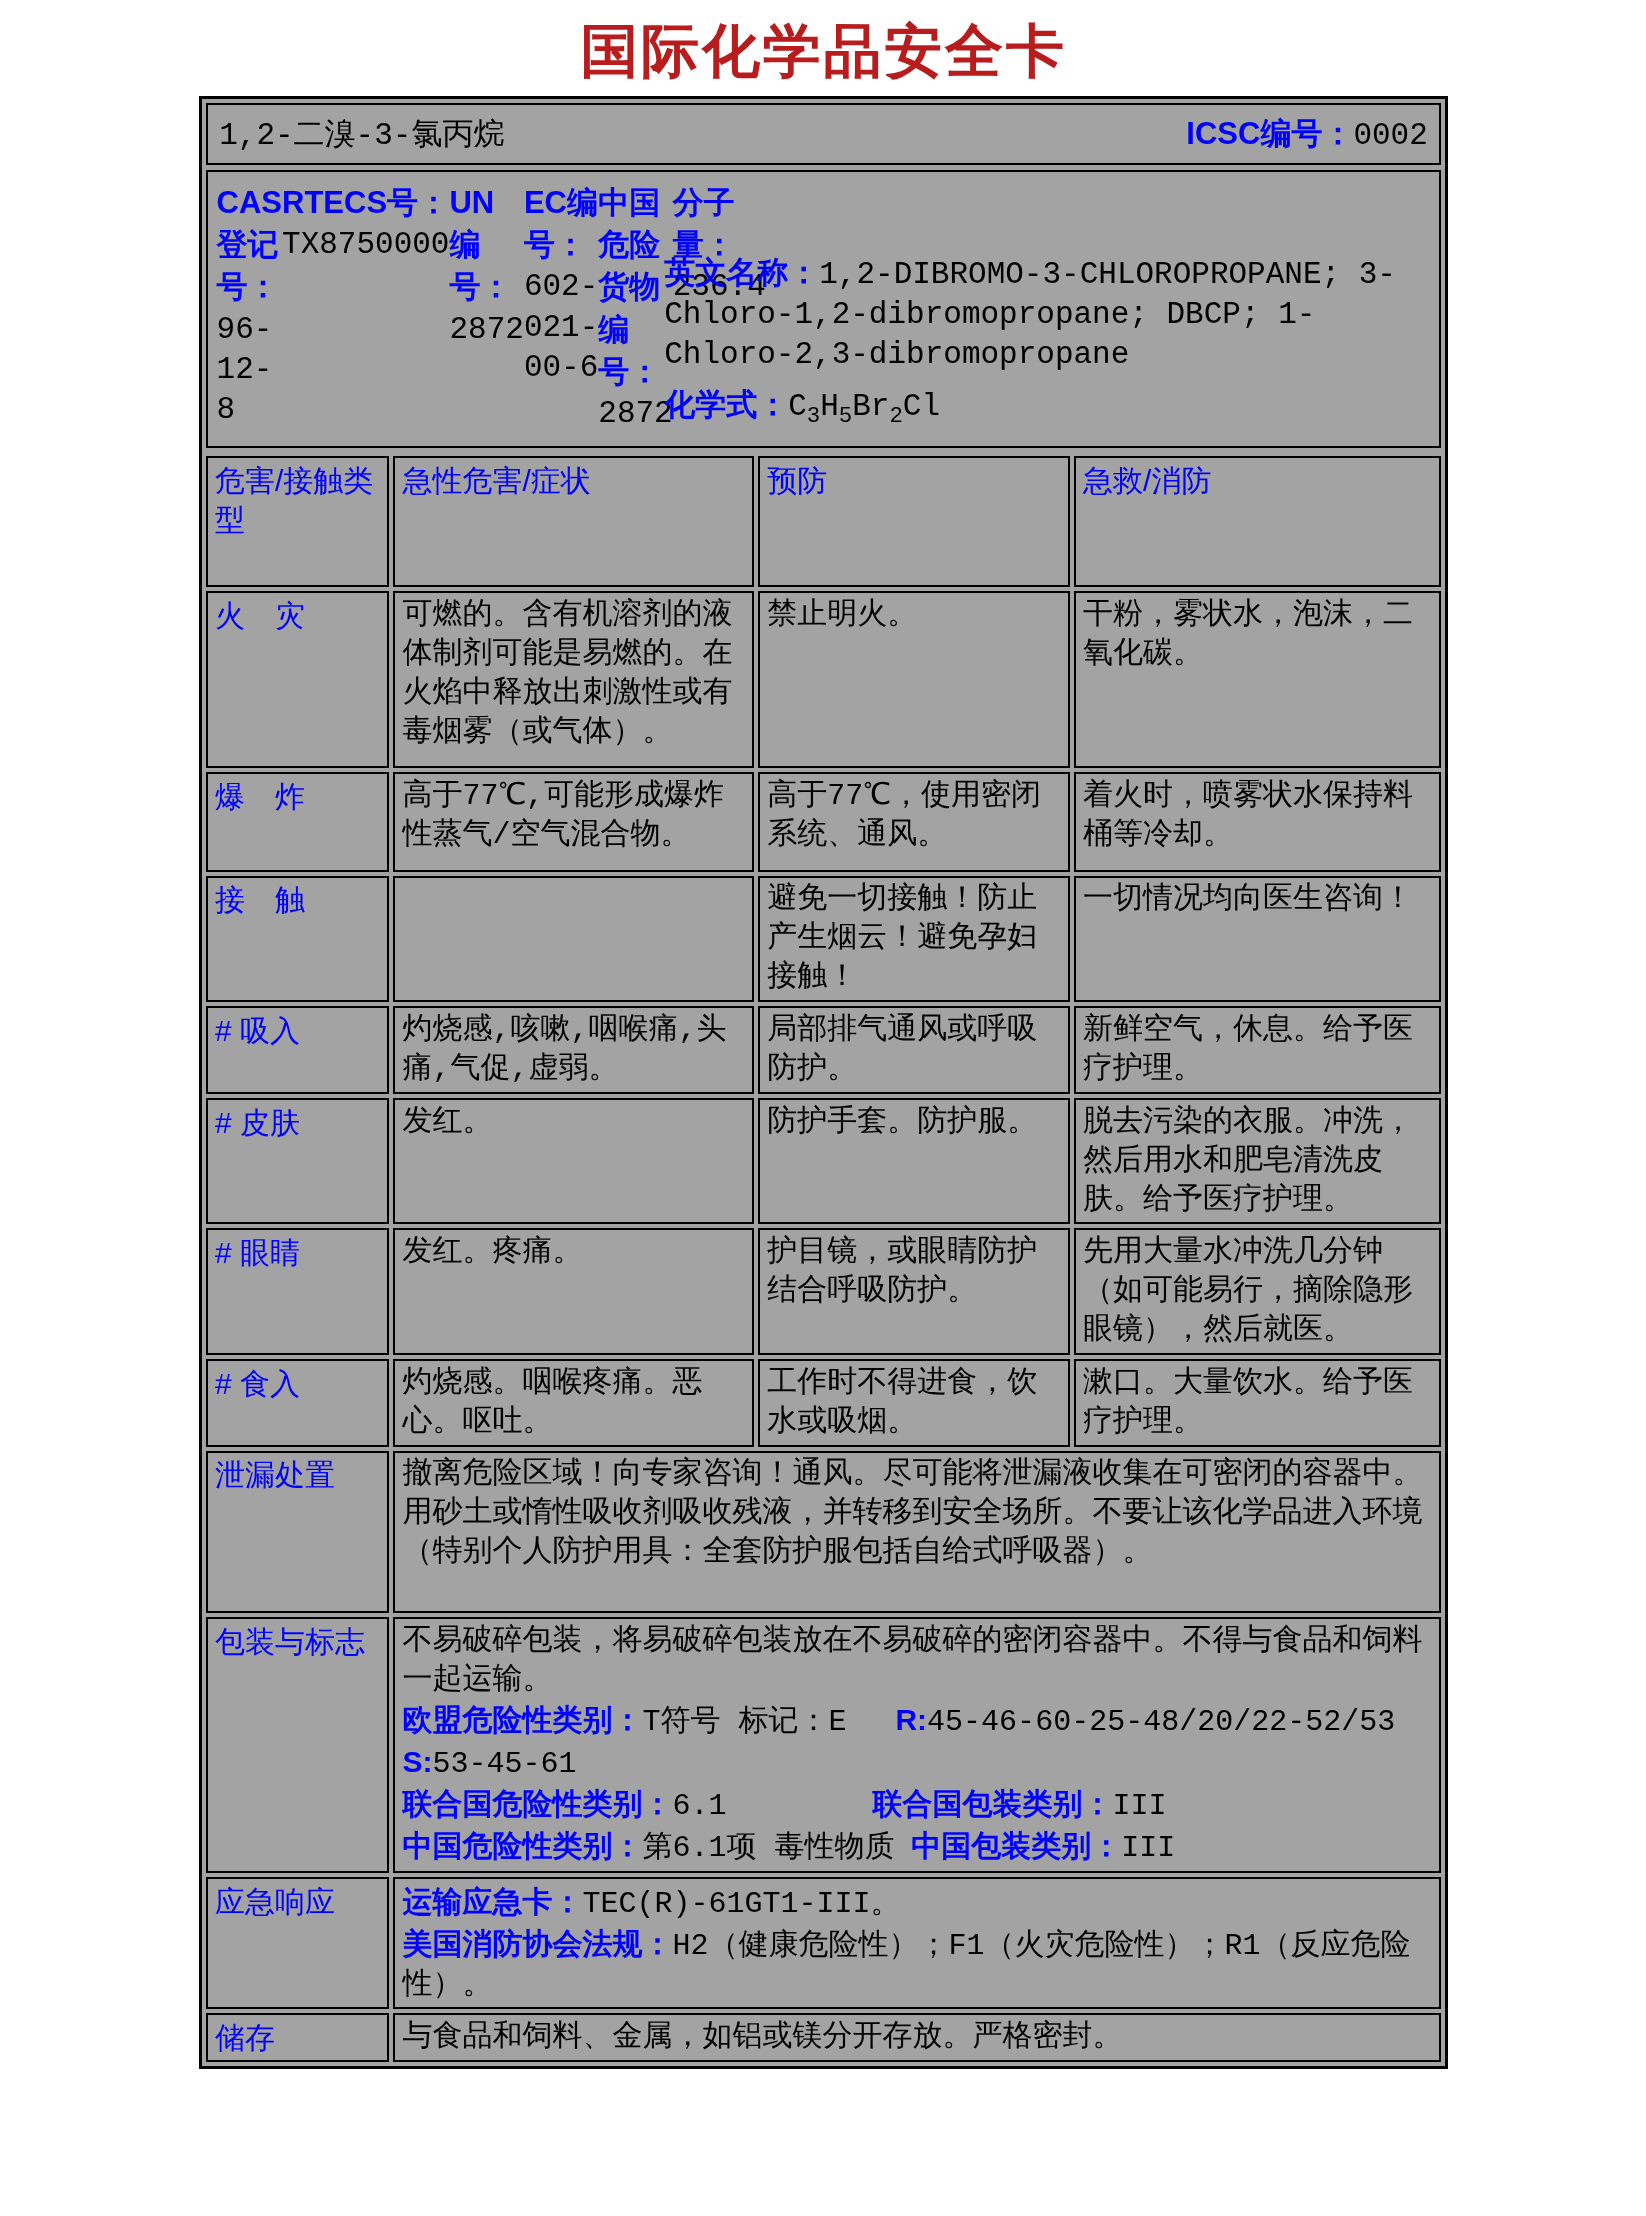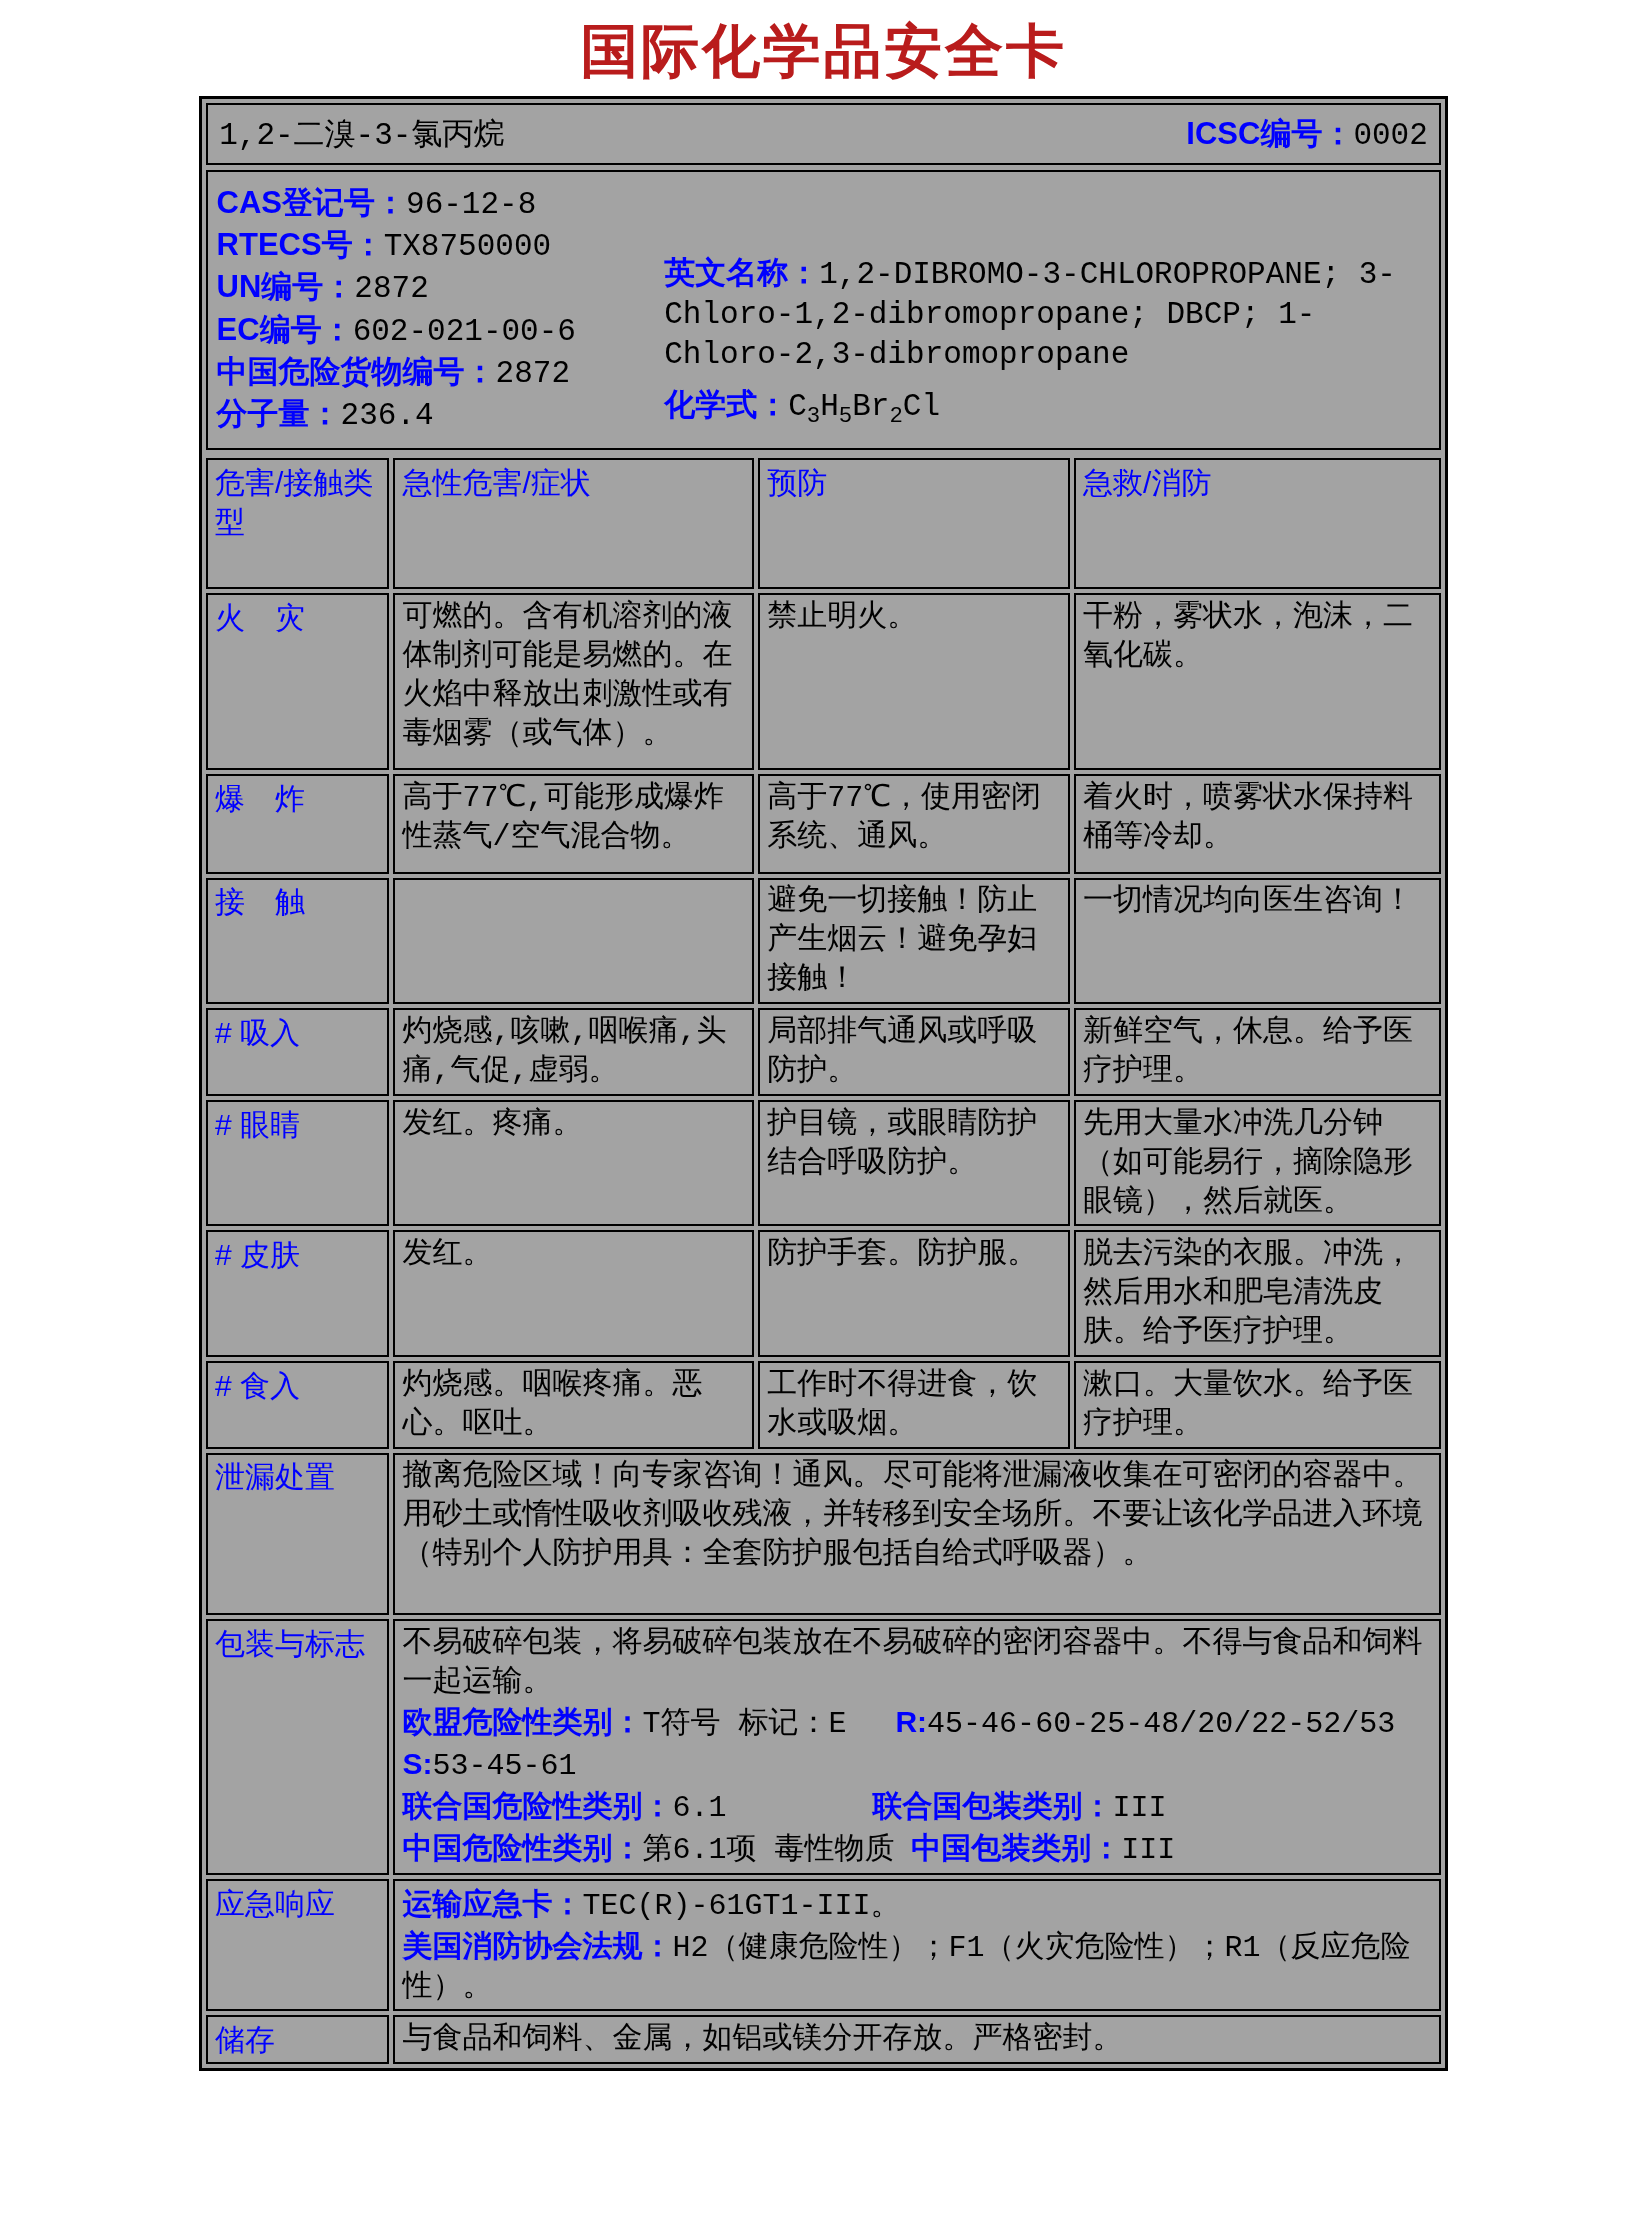--- a/index.html
+++ b/index.html
@@ -52,21 +52,21 @@
   .idblock {
     display: flex;
     padding: 9.7px 2.8px 9.7px 2.8px;
     min-height: 250px;
     font-size: 31px;
     line-height: 1.3;
   }
   .id-left {
     width: 37%;
     display: flex;
-    flex-direction: column;
+    flex-direction: row;
     justify-content: space-between;
     padding: 1.4px 0 1.4px 5.6px;
     box-sizing: border-box;
   }
   .id-right {
     width: 63%;
     padding: 1.4px 7px 1.4px 0;
     box-sizing: border-box;
   }
   .id-right p { margin: 0; word-break: break-word; }
@@ -183,30 +183,30 @@
       <td>避免一切接触！防止产生烟云！避免孕妇接触！</td>
       <td>一切情况均向医生咨询！</td>
     </tr>
     <tr>
       <td class="rowtype" style="height:75px"># 吸入</td>
       <td>灼烧感,咳嗽,咽喉痛,头痛,气促,虚弱。</td>
       <td>局部排气通风或呼吸防护。</td>
       <td>新鲜空气，休息。给予医疗护理。</td>
     </tr>
     <tr>
+      <td class="rowtype" style="height:115px"># 皮肤</td>
+      <td>发红。</td>
+      <td>防护手套。防护服。</td>
+      <td>脱去污染的衣服。冲洗，然后用水和肥皂清洗皮肤。给予医疗护理。</td>
+    </tr>
+    <tr>
       <td class="rowtype" style="height:115px"># 眼睛</td>
       <td>发红。疼痛。</td>
       <td>护目镜，或眼睛防护结合呼吸防护。</td>
       <td>先用大量水冲洗几分钟（如可能易行，摘除隐形眼镜），然后就医。</td>
-    </tr>
-    <tr>
-      <td class="rowtype" style="height:115px"># 皮肤</td>
-      <td>发红。</td>
-      <td>防护手套。防护服。</td>
-      <td>脱去污染的衣服。冲洗，然后用水和肥皂清洗皮肤。给予医疗护理。</td>
     </tr>
     <tr>
       <td class="rowtype" style="height:78px"># 食入</td>
       <td>灼烧感。咽喉疼痛。恶心。呕吐。</td>
       <td>工作时不得进食，饮水或吸烟。</td>
       <td>漱口。大量饮水。给予医疗护理。</td>
     </tr>
     <tr>
       <td class="rowtype" style="height:153px">泄漏处置</td>
       <td colspan="3">撤离危险区域！向专家咨询！通风。尽可能将泄漏液收集在可密闭的容器中。用砂土或惰性吸收剂吸收残液，并转移到安全场所。不要让该化学品进入环境（特别个人防护用具：全套防护服包括自给式呼吸器）。</td>

